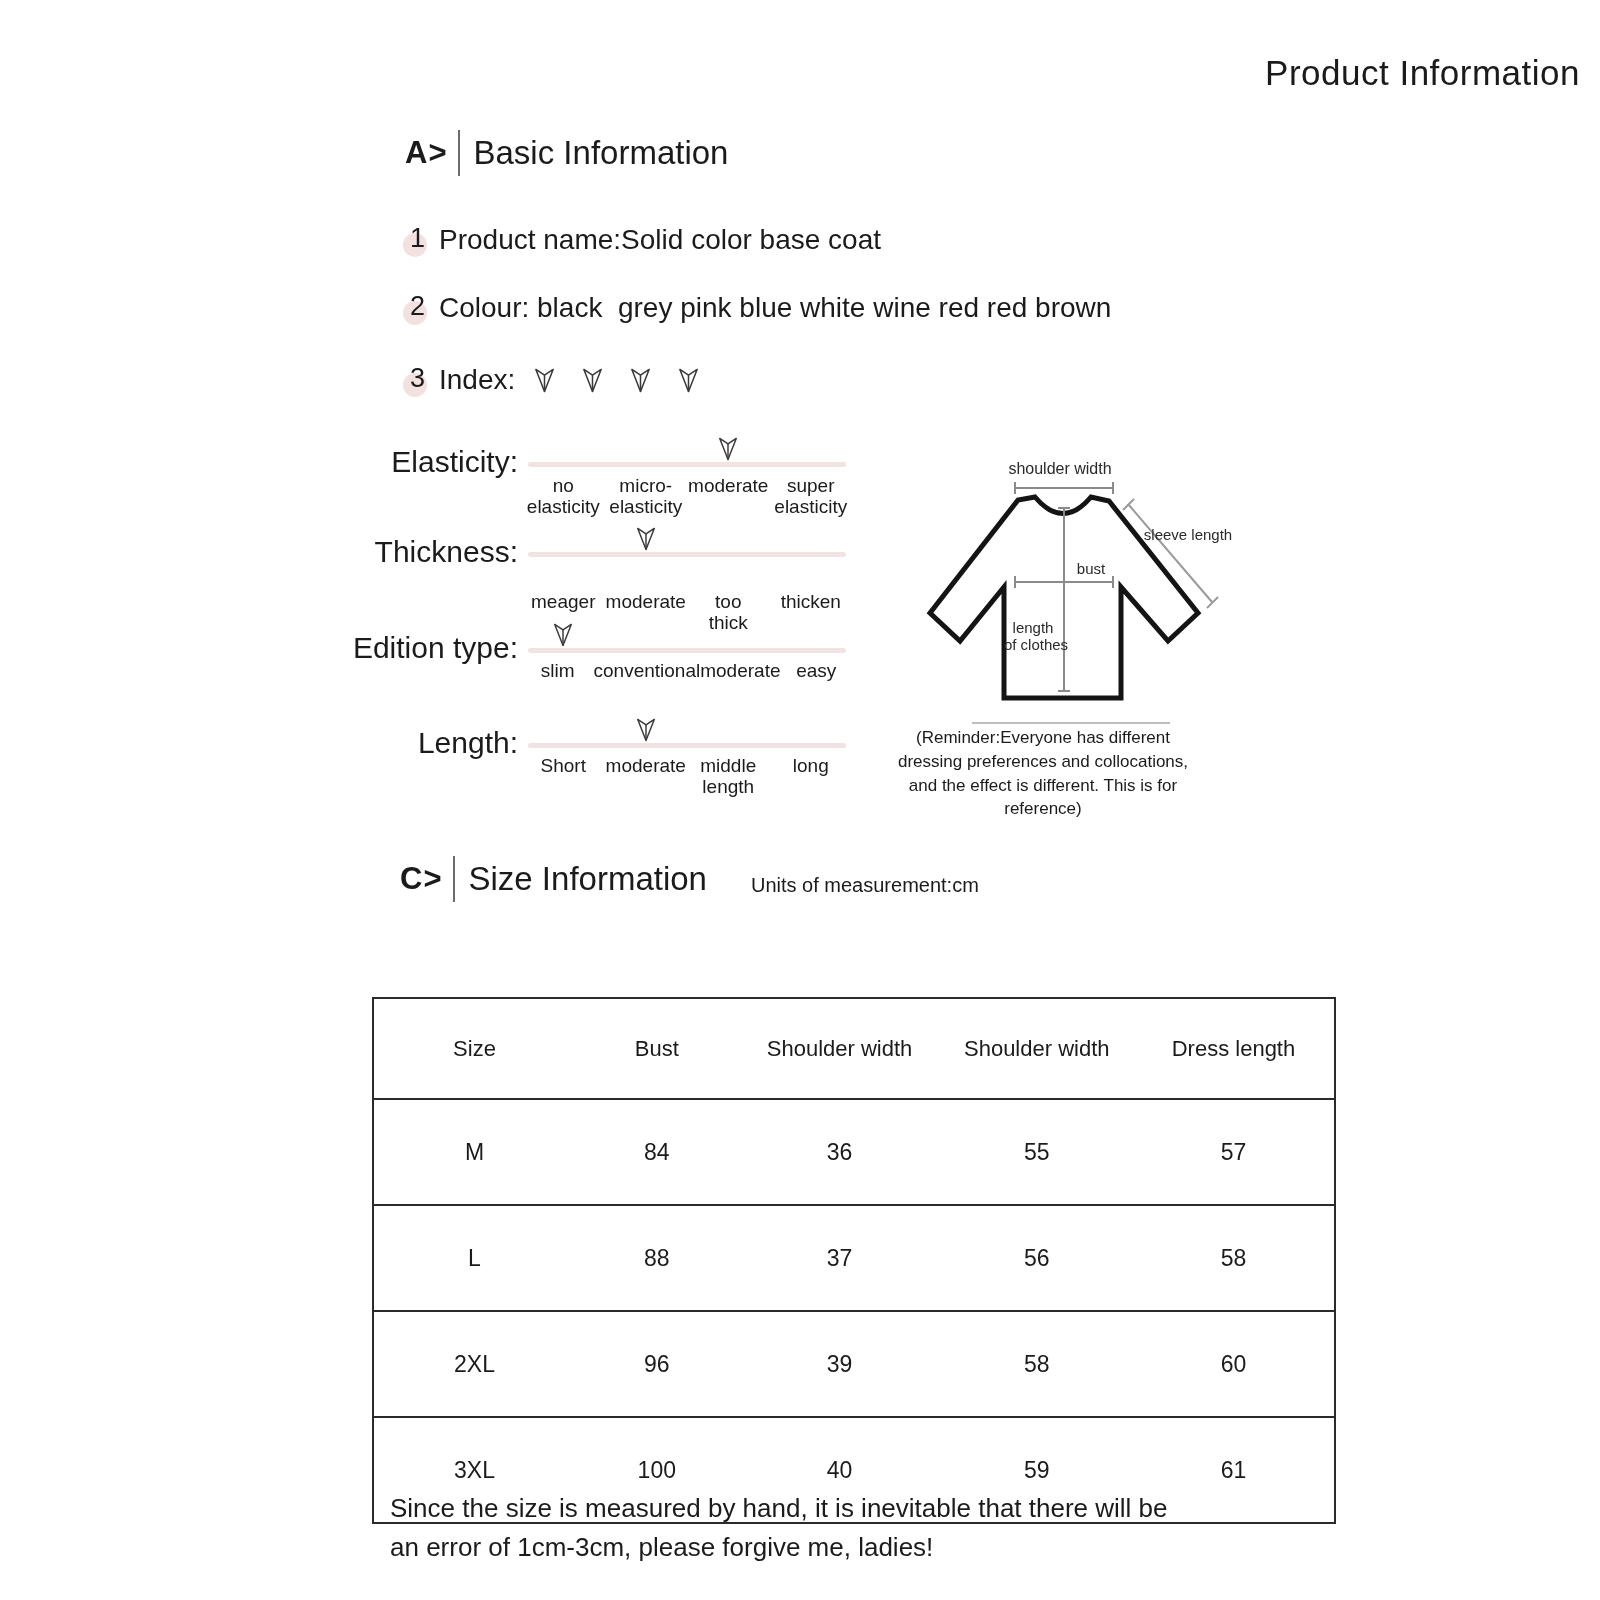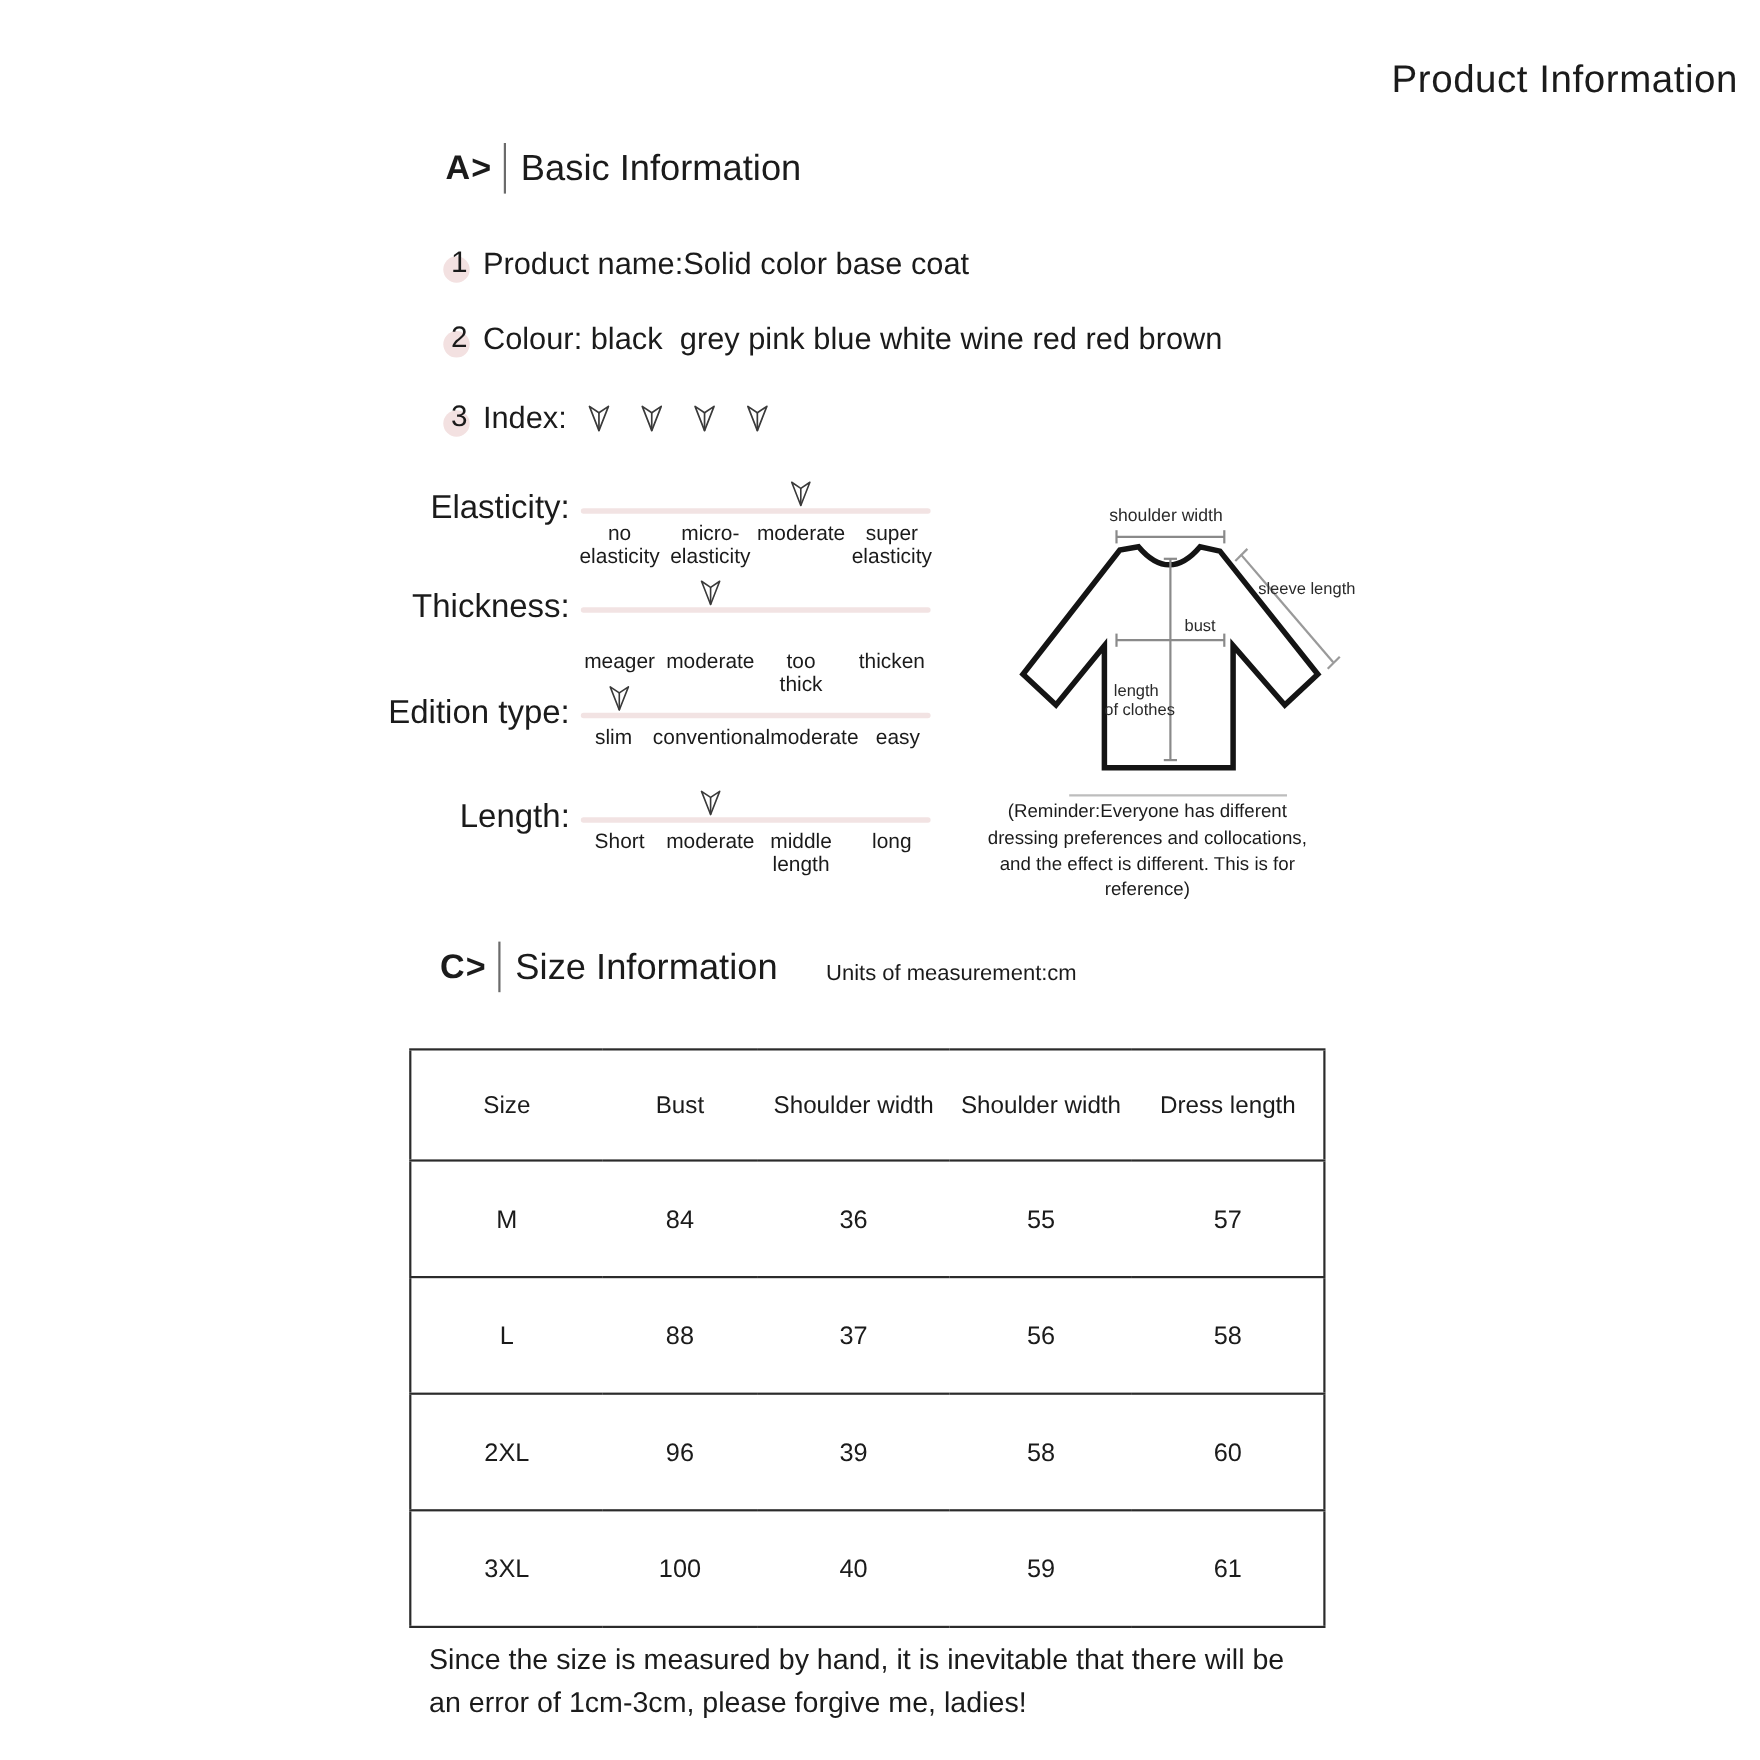--- a/index.html
+++ b/index.html
@@ -27,21 +27,21 @@
   .scale-arrow-track{position:absolute;left:522px;width:330px;height:28px;}
   .scale-arrow{position:absolute;top:0;}
   .scale-options{position:absolute;left:522px;width:330px;display:flex;align-items:flex-start;}
   .scale-opt{flex:1 1 0;text-align:center;font-size:19px;line-height:1.08;white-space:pre-line;}
 
   .diagram{position:absolute;left:880px;top:430px;width:360px;height:300px;}
   .diagram text{font-family:"Liberation Sans",sans-serif;fill:#2a2a2a;}
   .reminder{position:absolute;left:882px;top:726px;width:322px;text-align:center;
             font-size:17px;line-height:1.4;}
 
-  table.size-table{position:absolute;left:372px;top:953px;width:833px;height:527px;
+  table.size-table{position:absolute;left:372px;top:997px;width:964px;height:527px;
             border-collapse:collapse;table-layout:fixed;}
   table.size-table,table.size-table tr{border:2px solid #2b2b2b;}
   table.size-table tr{border-left:none;border-right:none;}
   table.size-table th{font-weight:400;font-size:22px;height:97px;}
   table.size-table td{font-size:23px;height:86px;}
   table.size-table th,table.size-table td{text-align:center;vertical-align:middle;border:none;}
 
   .footer-note{position:absolute;left:390px;top:1489px;font-size:26px;line-height:1.5;}
 </style>
 </head>

